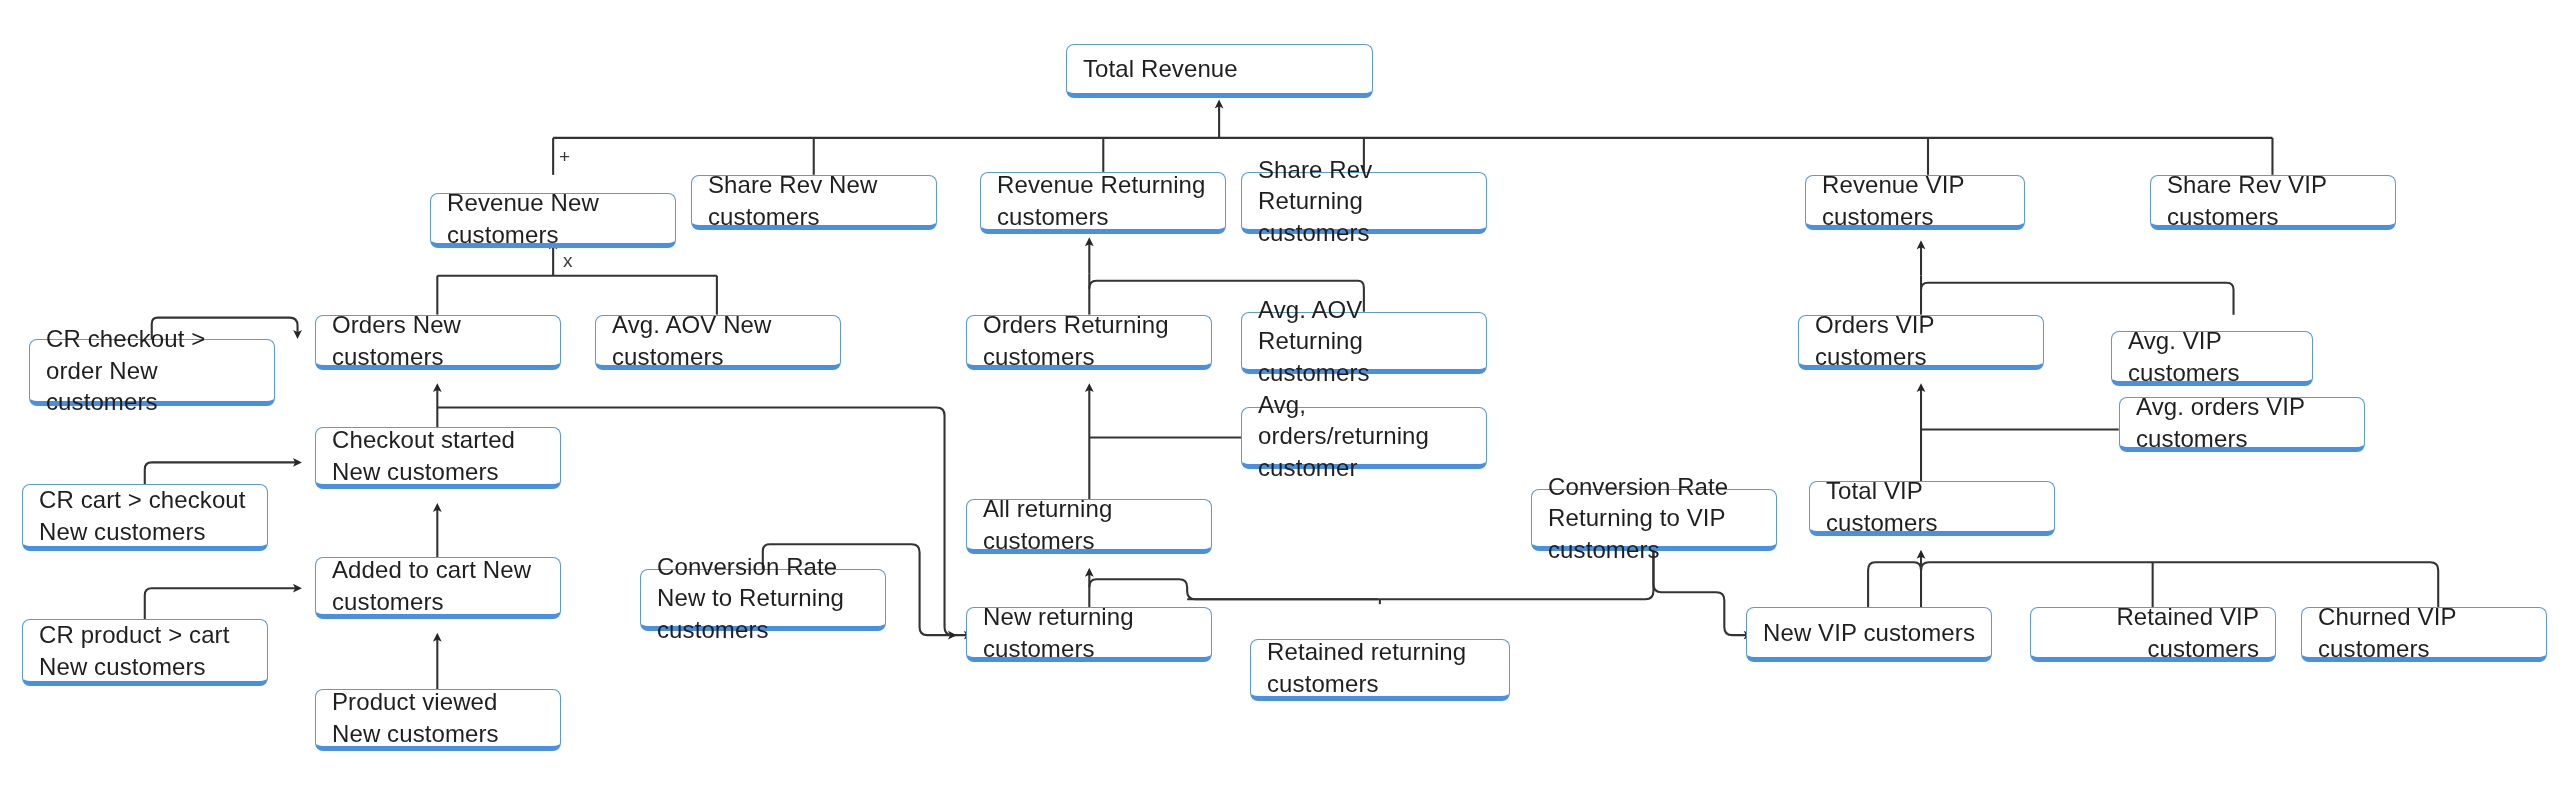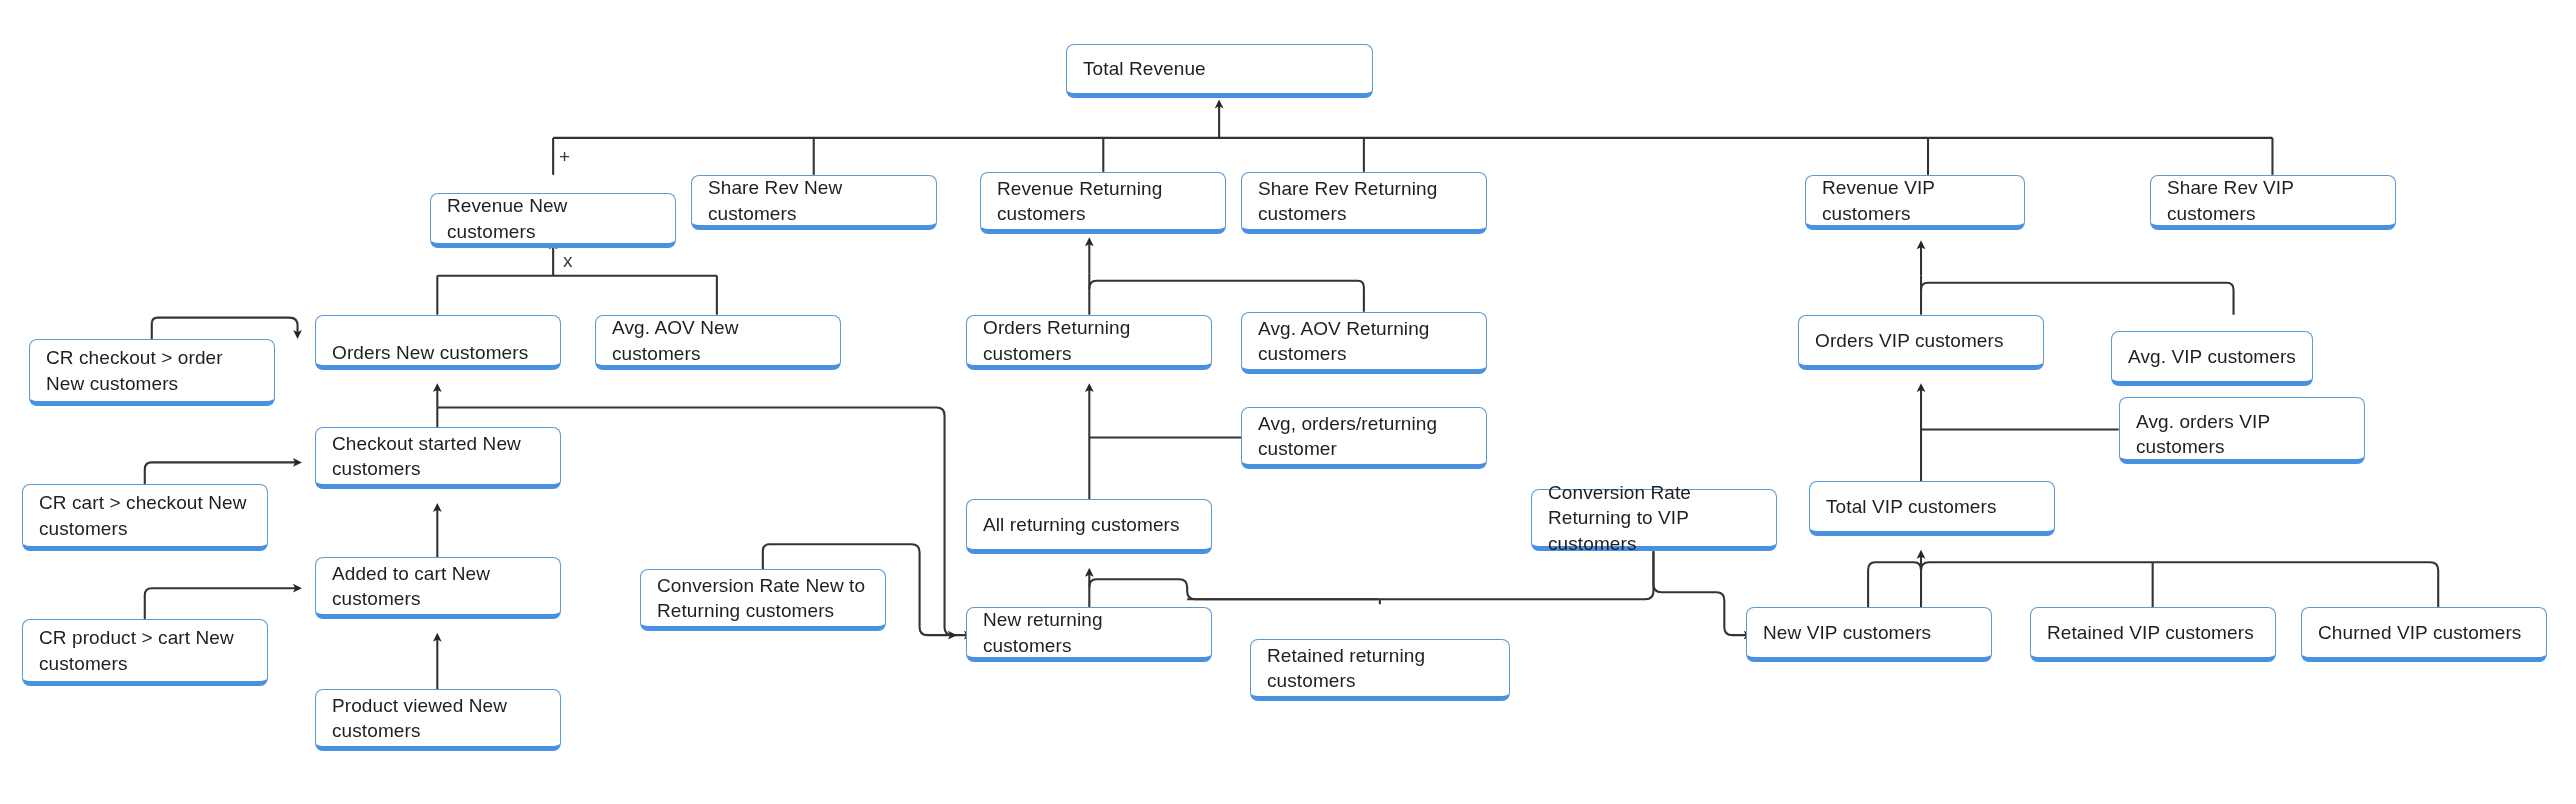--- a/index.html
+++ b/index.html
@@ -10,21 +10,21 @@
     position:absolute;
     box-sizing:border-box;
     background:#ffffff;
     border:1px solid #5b9bd5;
     border-bottom:5px solid #4a90e2;
     border-radius:8px;
     display:flex;
     align-items:center;
     padding:0 16px;
     color:#1f1f1f;
-    font-size:19px;
+    font-size:24px;
     line-height:1.32;
     letter-spacing:0.1px;
   }
   .node span{display:block;}
   .op-label{
     position:absolute;
     font-size:19px;
     color:#3b3b3b;
     font-family:"Liberation Sans","DejaVu Sans",sans-serif;
   }
@@ -112,21 +112,21 @@
       </div>
       <div class="node" style="left: 1241px; top: 172px; width: 246px; height: 62px;">
         <span>Share Rev Returning customers</span>
       </div>
       <div class="node" style="left: 1805px; top: 175px; width: 220px; height: 55px;">
         <span>Revenue VIP customers</span>
       </div>
       <div class="node" style="left: 2150px; top: 175px; width: 246px; height: 55px;">
         <span>Share Rev VIP customers</span>
       </div>
-      <div class="node" style="left: 315px; top: 315px; width: 246px; height: 55px; align-items: flex-end;">
+      <div class="node" style="left: 315px; top: 315px; width: 246px; height: 55px;">
         <span>Orders New customers</span>
       </div>
       <div class="node" style="left: 595px; top: 315px; width: 246px; height: 55px;">
         <span>Avg. AOV New customers</span>
       </div>
       <div class="node" style="left: 966px; top: 315px; width: 246px; height: 55px;">
         <span>Orders Returning customers</span>
       </div>
       <div class="node" style="left: 1241px; top: 312px; width: 246px; height: 62px;">
         <span>Avg. AOV Returning customers</span>
@@ -163,21 +163,21 @@
       </div>
       <div class="node" style="left: 640px; top: 569px; width: 246px; height: 62px;">
         <span>Conversion Rate New to Returning customers</span>
       </div>
       <div class="node" style="left: 966px; top: 607px; width: 246px; height: 55px;">
         <span>New returning customers</span>
       </div>
       <div class="node" style="left: 1250px; top: 639px; width: 260px; height: 62px;">
         <span>Retained returning customers</span>
       </div>
-      <div class="node" style="left: 2119px; top: 397px; width: 246px; height: 67px; align-items: flex-end;">
+      <div class="node" style="left: 2119px; top: 397px; width: 246px; height: 55px;">
         <span>Avg. orders VIP customers</span>
       </div>
       <div class="node" style="left: 1531px; top: 489px; width: 246px; height: 62px;">
         <span>Conversion Rate Returning to VIP customers</span>
       </div>
       <div class="node" style="left: 1809px; top: 481px; width: 246px; height: 55px;">
         <span>Total VIP customers</span>
       </div>
       <div class="node" style="left: 1746px; top: 607px; width: 246px; height: 55px;">
         <span>New VIP customers</span>

